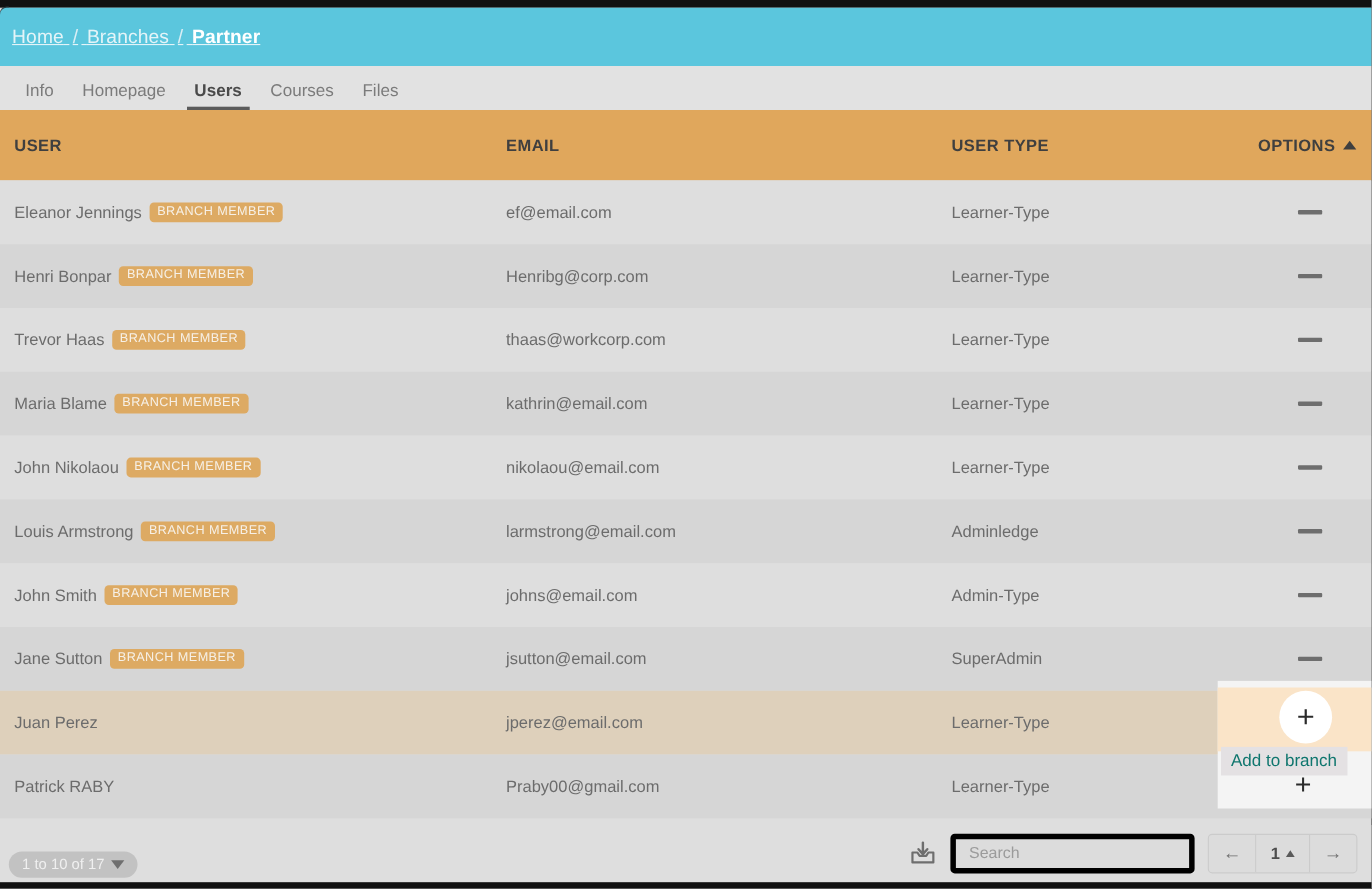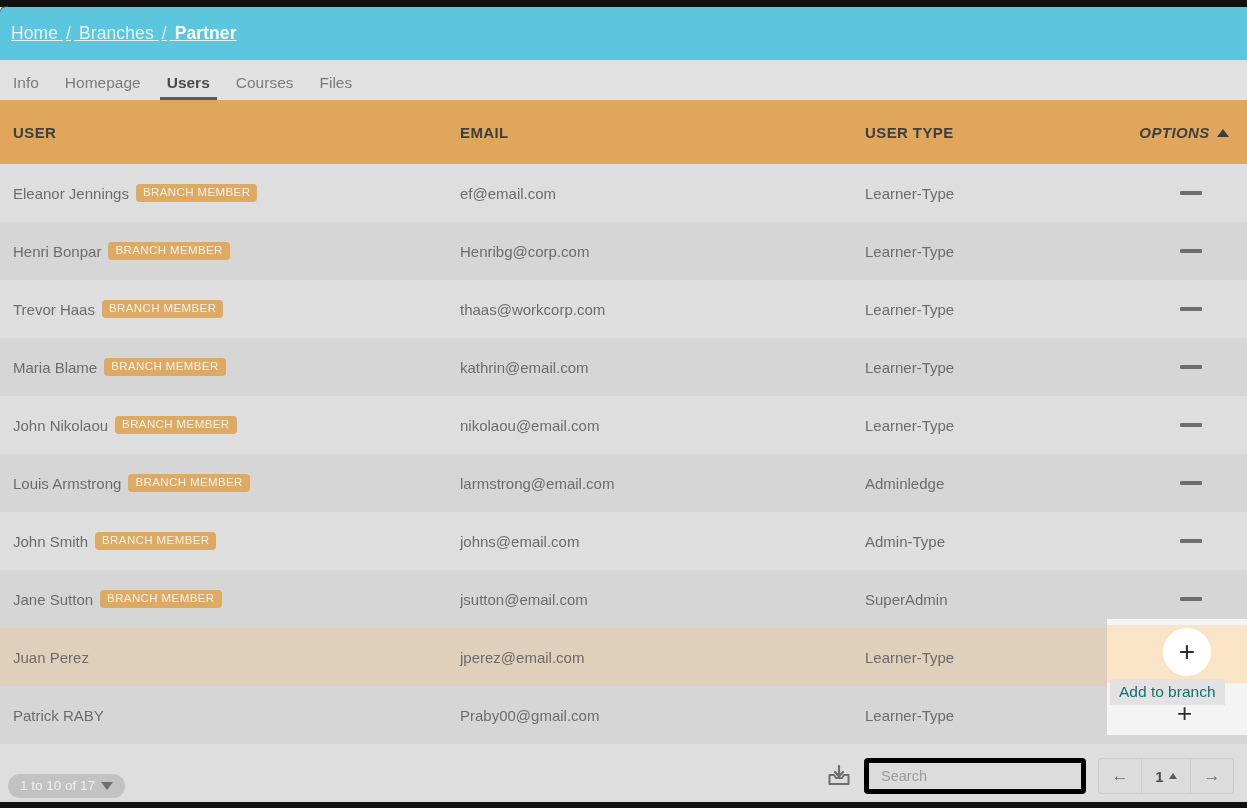--- a/index.html
+++ b/index.html
@@ -36,20 +36,21 @@
     position: absolute; left: 0; top: 6px; width: 8px; height: 10px;
     background: #2b3a3f; border-top-left-radius: 6px;
   }
 
   
   .tab-bar {
     position: absolute; left: 0; top: 60px;
     width: 1247px; height: 40px;
     background: #e2e2e2;
     display: flex; align-items: flex-end;
+    padding-left: 10px;
   }
   .tab {
     position: relative;
     font-size: 15.5px;
     color: #7b7b7b;
     padding: 0 13px 10px 13px;
     cursor: pointer;
     line-height: 1;
   }
   .tab.active { color: #4a4a4a; font-weight: bold; }
@@ -66,21 +67,21 @@
     background: #e0a75c;
     display: flex; align-items: center;
   }
   .th {
     font-size: 15px; font-weight: bold; letter-spacing: .4px;
     color: #3f3f3f;
   }
   .col-user   { width: 460px; padding-left: 13px; }
   .col-email  { width: 405px; }
   .col-type   { width: 270px; }
-  .col-opts   { width: 112px; text-align: center; padding-right: 14px; font-style: italic; }
+  .col-opts   { width: 112px; text-align: right; padding-right: 14px; }
 
   .tr {
     height: 58px;
     display: flex; align-items: center;
     font-size: 15px;
     color: #6c6c6c;
   }
   .tr.odd  { background: #dedede; }
   .tr.even { background: #d6d6d6; }
   .tr.hl   { background: #ded0bb; }

